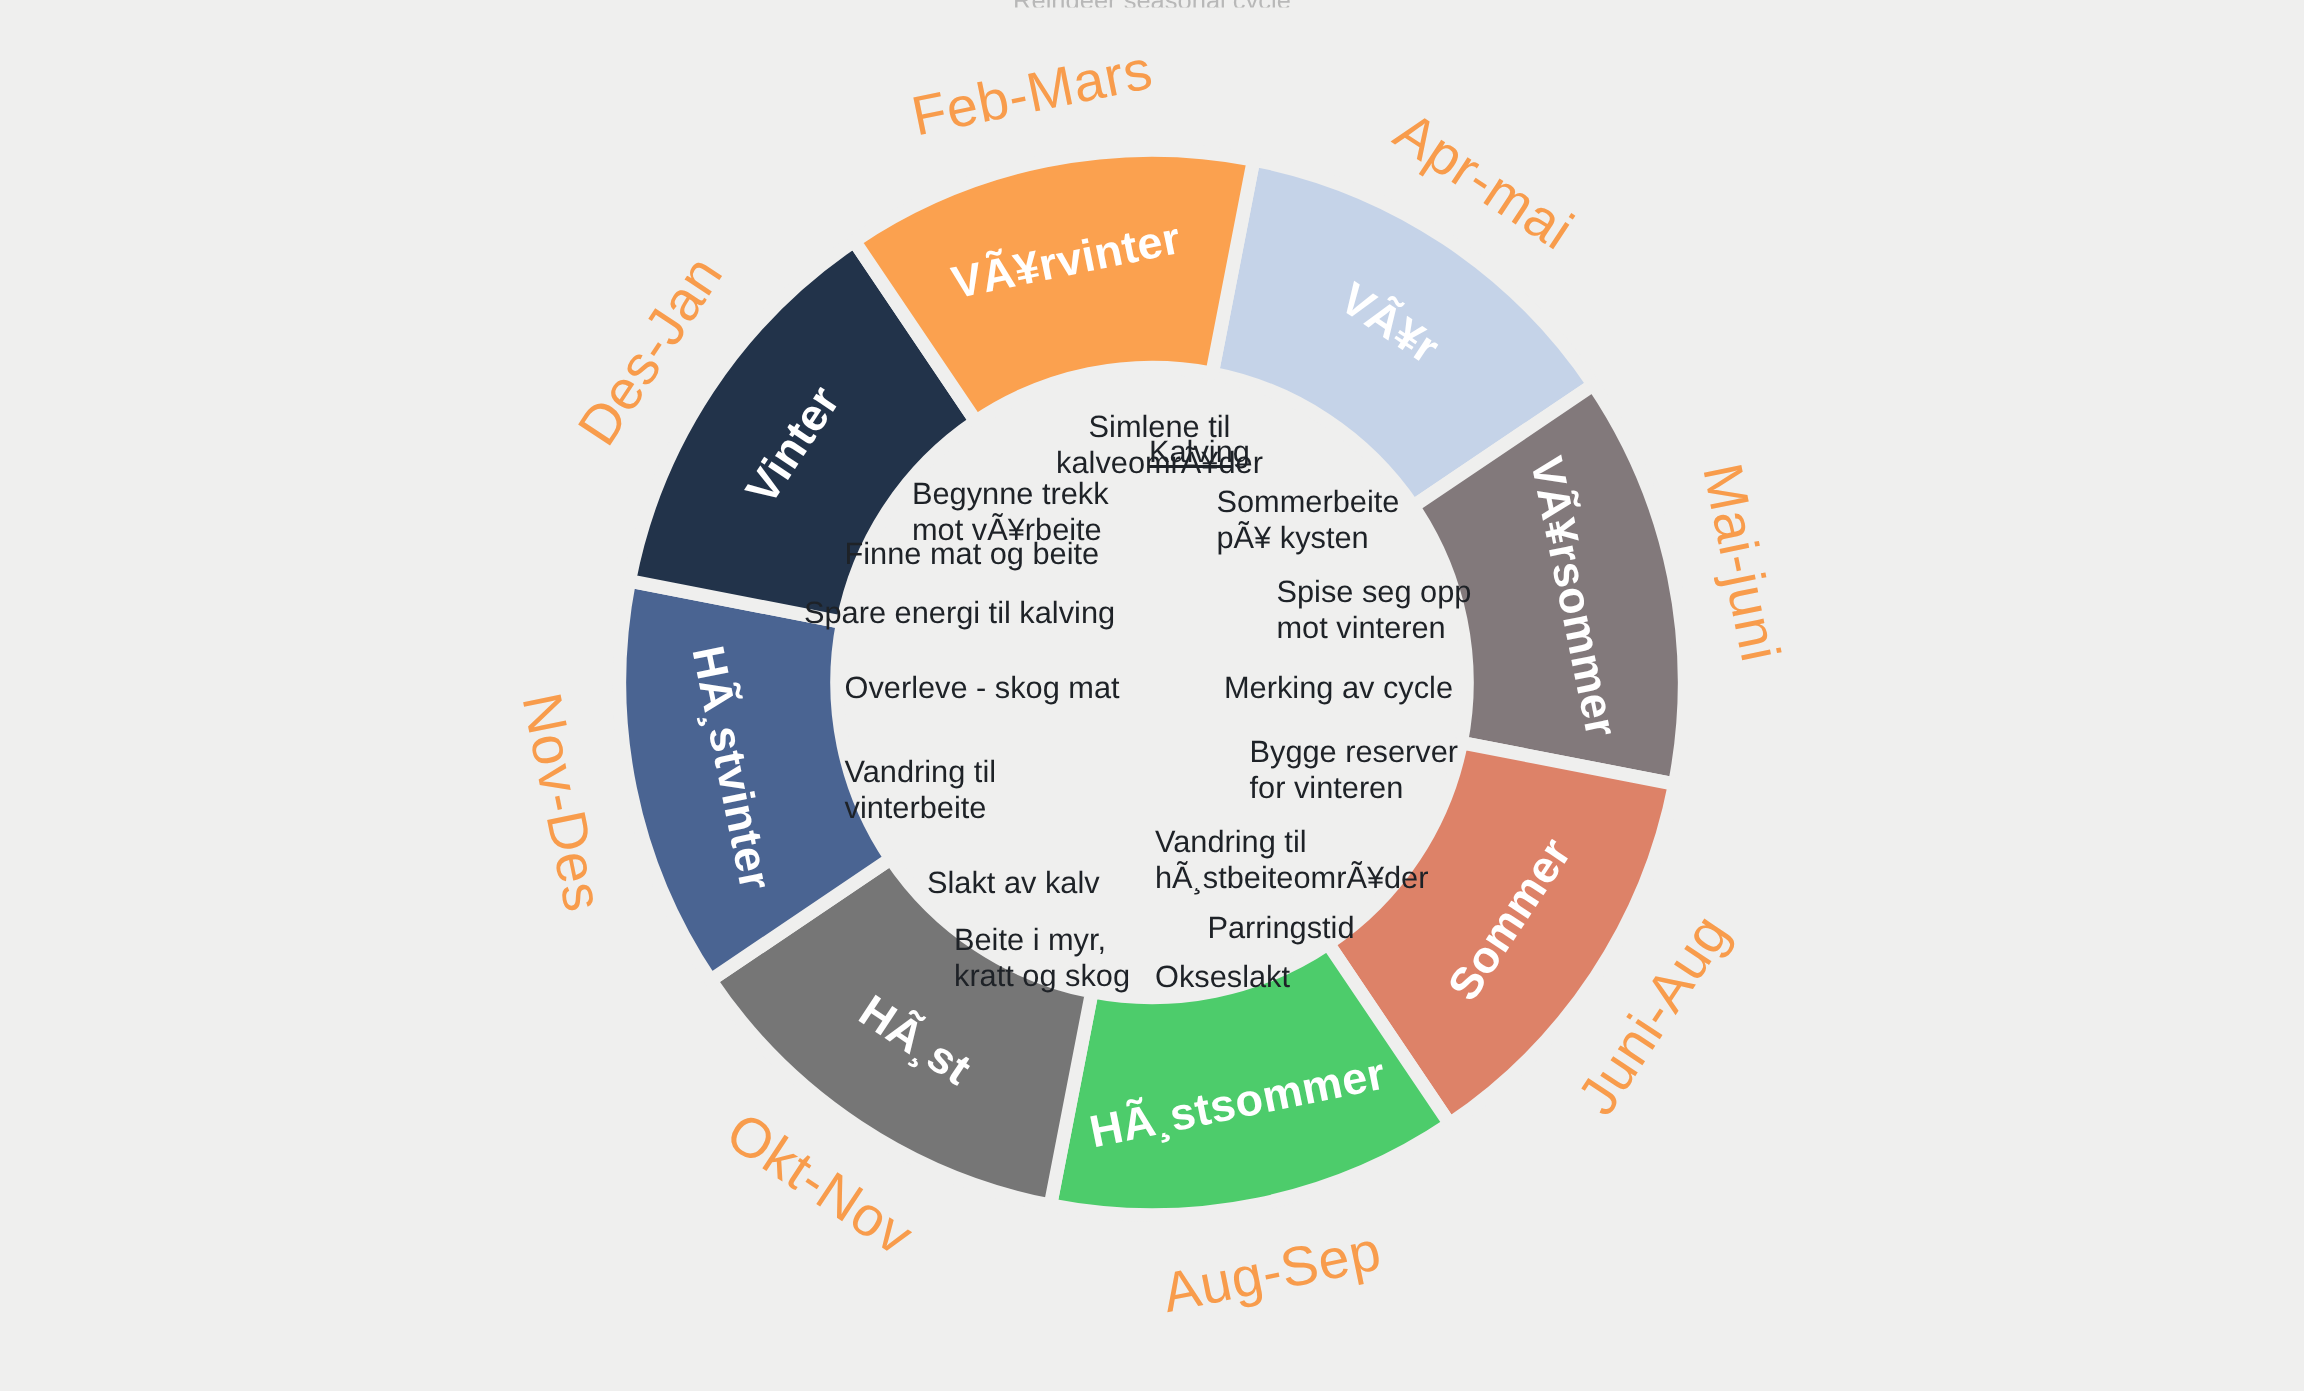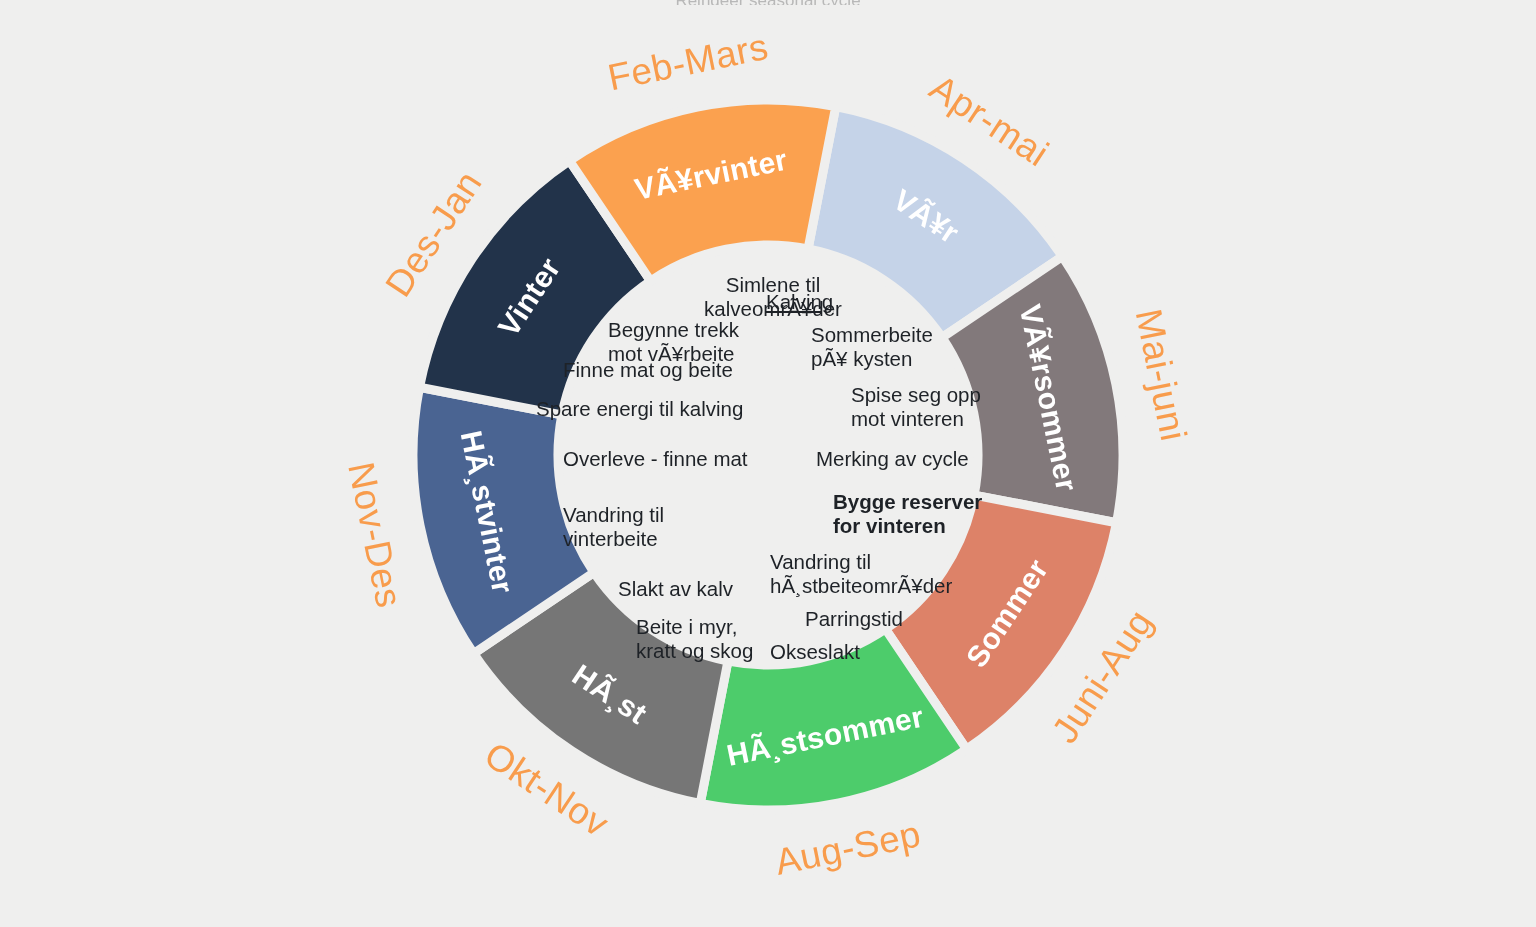--- a/index.html
+++ b/index.html
@@ -130,33 +130,33 @@
       </g>
   </svg>
 
   <div id="center-text">
       <div class="activity act-center" style="left: 150px; top: 10px; width: 230px; margin-top: 48px;">Simlene til
 kalveomrÃ¥der</div>
       <div class="activity act-left" style="left: 100px; top: 75px; width: 210px; margin-top: 28px;">Begynne trekk
 mot vÃ¥rbeite</div>
       <div class="activity act-left" style="left: 55px; top: 143px; width: 250px;">Finne mat og beite</div>
       <div class="activity act-left" style="left: 28px; top: 182px; width: 280px;">Spare energi til kalving</div>
-      <div class="activity act-left" style="left: 55px; top: 232px; width: 260px;">Overleve - finne mat</div>
+      <div class="activity act-left" style="left: 55px; top: 232px; width: 260px;">Overleve - skog mat</div>
       <div class="activity act-left" style="left: 55px; top: 288px; width: 220px;">Vandring til
 vinterbeite</div>
       <div class="activity act-left" style="left: 110px; top: 362px; width: 200px;">Slakt av kalv</div>
       <div class="activity act-left" style="left: 128px; top: 400px; width: 200px;">Beite i myr,
 kratt og skog</div>
       <div class="activity act-right" style="left: 258px; top: 75px; width: 200px; text-decoration: underline;">Kalving</div>
       <div class="activity act-right" style="left: 303px; top: 108px; width: 220px;">Sommerbeite
 pÃ¥ kysten</div>
       <div class="activity act-right" style="left: 343px; top: 168px; width: 220px;">Spise seg opp
 mot vinteren</div>
       <div class="activity act-right" style="left: 308px; top: 232px; width: 230px;">Merking av cycle</div>
-      <div class="activity act-right" style="left: 325px; top: 275px; width: 220px; font-weight: bold;">Bygge reserver
+      <div class="activity act-right" style="left: 325px; top: 275px; width: 220px;">Bygge reserver
 for vinteren</div>
       <div class="activity act-right" style="left: 262px; top: 335px; width: 250px;">Vandring til
 hÃ¸stbeiteomrÃ¥der</div>
       <div class="activity act-right" style="left: 297px; top: 392px; width: 200px;">Parringstid</div>
       <div class="activity act-right" style="left: 262px; top: 425px; width: 200px;">Okseslakt</div>
     </div>
 
 </div>
 
 </body></html>

